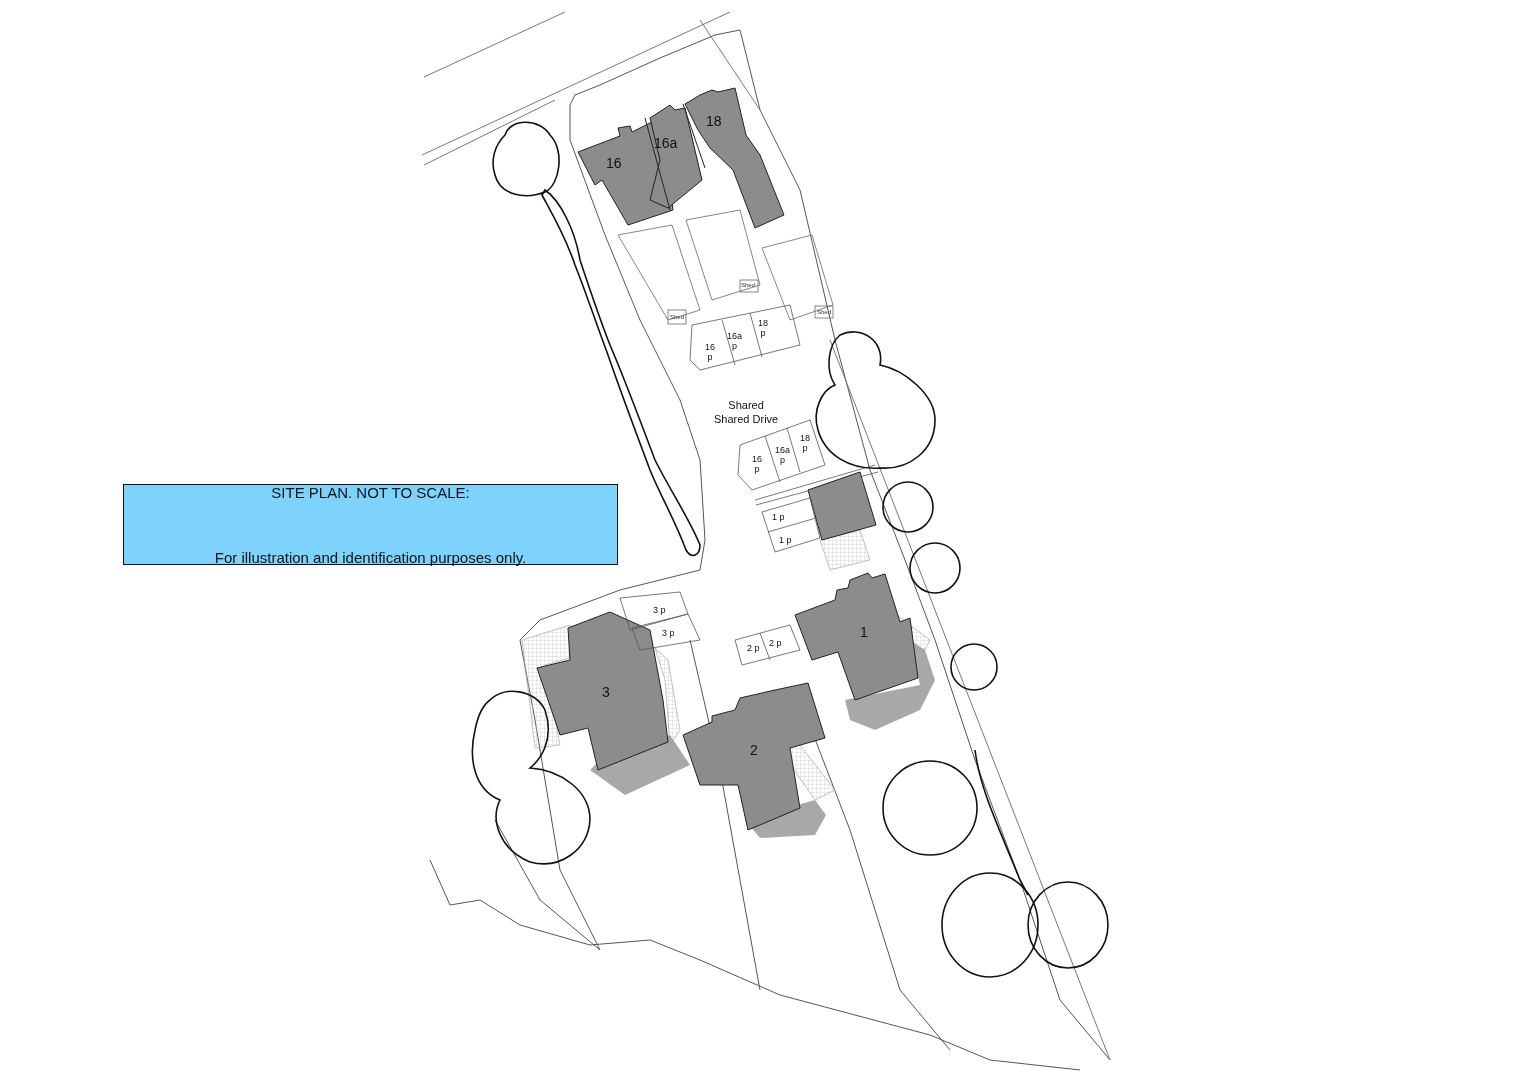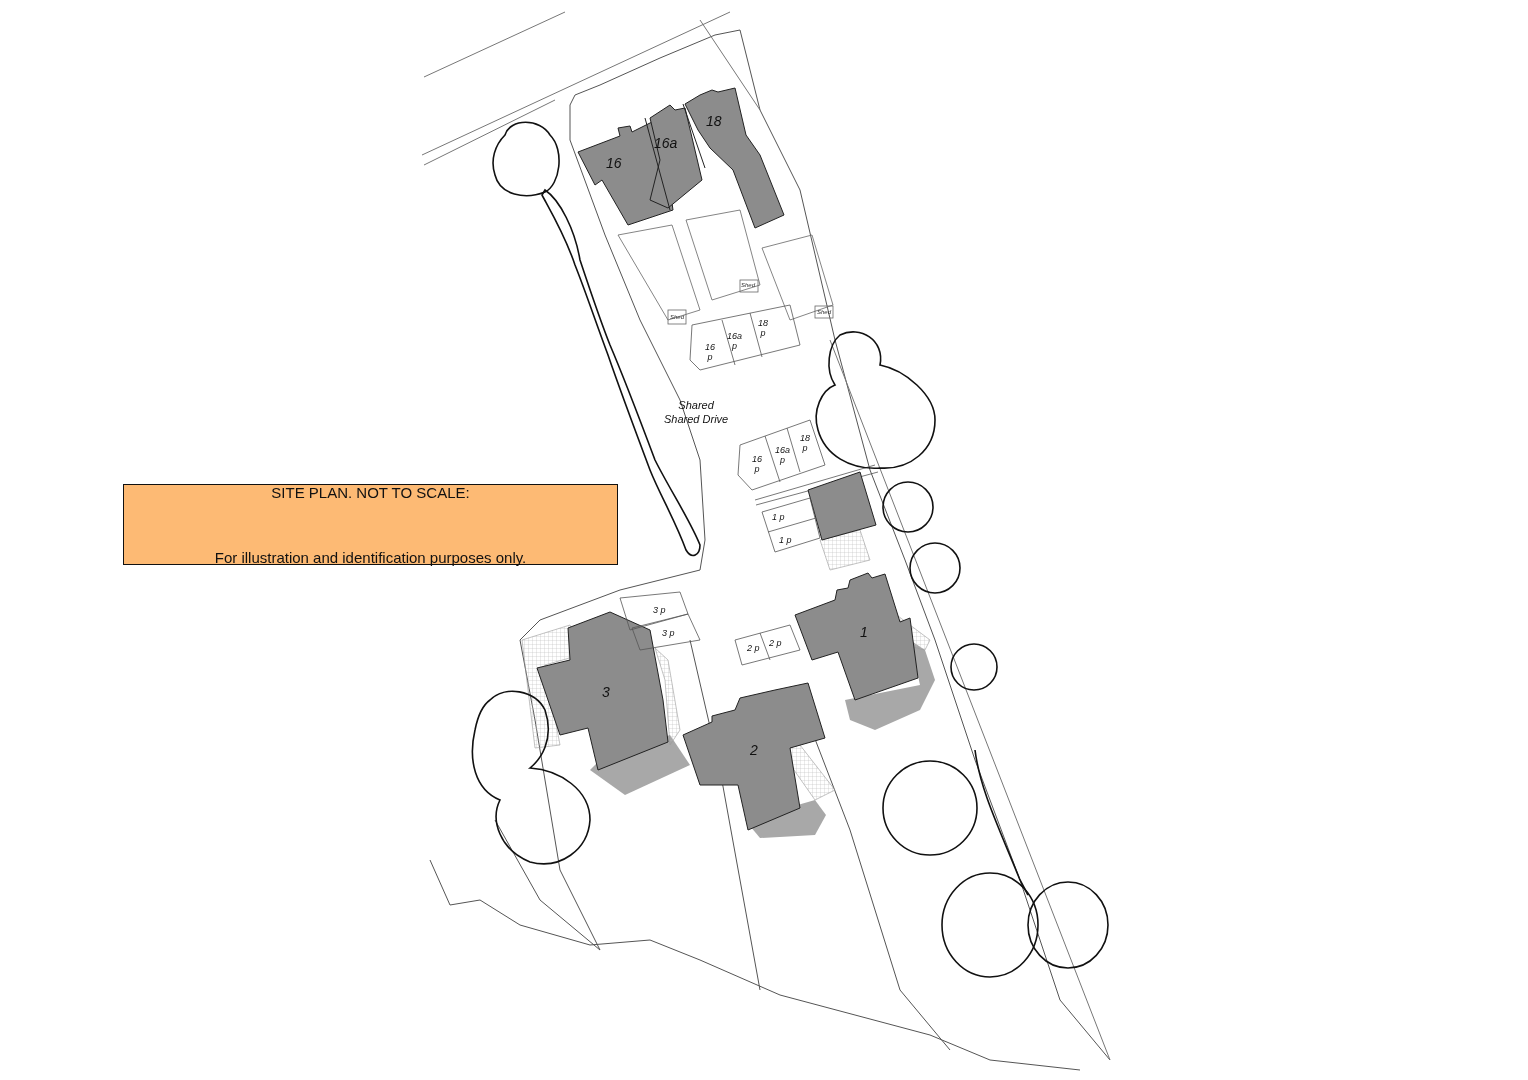--- a/index.html
+++ b/index.html
@@ -1,24 +1,24 @@
 <!DOCTYPE html>
 <html><head>
 <meta charset="utf-8">
 <style>
   html, body { margin:0; padding:0; background:#ffffff; }
   body { width:1528px; height:1080px; position:relative; overflow:hidden;
          font-family:"Liberation Sans", sans-serif; }
   #plan { position:absolute; left:0; top:0; width:1528px; height:1080px; }
   .legend-box { position:absolute; left:123px; top:484px; width:495px; height:81px;
-                border:1.5px solid #111; box-sizing:border-box; background:#fdba74;
+                border:1.5px solid #111; box-sizing:border-box; background:#7dd3fc;
                 display:flex; flex-direction:column; align-items:center; justify-content:center; }
   .legend-title { font-size:15px; color:#111; line-height:21px; }
   .legend-sub { font-size:15px; color:#111; line-height:21px;margin-top:44px; }
-  .lbl { position:absolute; color:#111; text-align:center; white-space:nowrap;font-style:italic; }
+  .lbl { position:absolute; color:#111; text-align:center; white-space:nowrap; }
   .house-lbl { font-size:14px; }
   .park-lbl { font-size:9px; line-height:10px; }
   .shed-lbl { font-size:6px; color:#333; }
   .drive-lbl { font-size:11px; line-height:14px; }
 </style>
 </head>
 <body>
 
 <svg id="plan" viewBox="0 0 1528 1080" xmlns="http://www.w3.org/2000/svg">
   <defs>
@@ -145,21 +145,21 @@
 <div class="lbl house-lbl" style="left:602px;top:684px;">3</div>
 
 <div class="lbl shed-lbl" style="left:670px;top:314px;">Shed</div>
 <div class="lbl shed-lbl" style="left:741px;top:282px;">Shed</div>
 <div class="lbl shed-lbl" style="left:817px;top:309px;">Shed</div>
 
 <div class="lbl park-lbl" style="left:705px;top:342px;"><span>16</span><br><span>p</span></div>
 <div class="lbl park-lbl" style="left:727px;top:331px;"><span>16a</span><br><span>p</span></div>
 <div class="lbl park-lbl" style="left:758px;top:318px;"><span>18</span><br><span>p</span></div>
 
-<div class="lbl drive-lbl" style="left:664px;top:398px;"><span>Shared</span><br><span>Shared Drive</span></div>
+<div class="lbl drive-lbl" style="left:714px;top:398px;"><span>Shared</span><br><span>Shared Drive</span></div>
 
 <div class="lbl park-lbl" style="left:752px;top:454px;"><span>16</span><br><span>p</span></div>
 <div class="lbl park-lbl" style="left:775px;top:445px;"><span>16a</span><br><span>p</span></div>
 <div class="lbl park-lbl" style="left:800px;top:433px;"><span>18</span><br><span>p</span></div>
 
 <div class="lbl park-lbl" style="left:772px;top:512px;">1 p</div>
 <div class="lbl park-lbl" style="left:779px;top:535px;">1 p</div>
 
 <div class="lbl park-lbl" style="left:653px;top:605px;">3 p</div>
 <div class="lbl park-lbl" style="left:662px;top:628px;">3 p</div>

